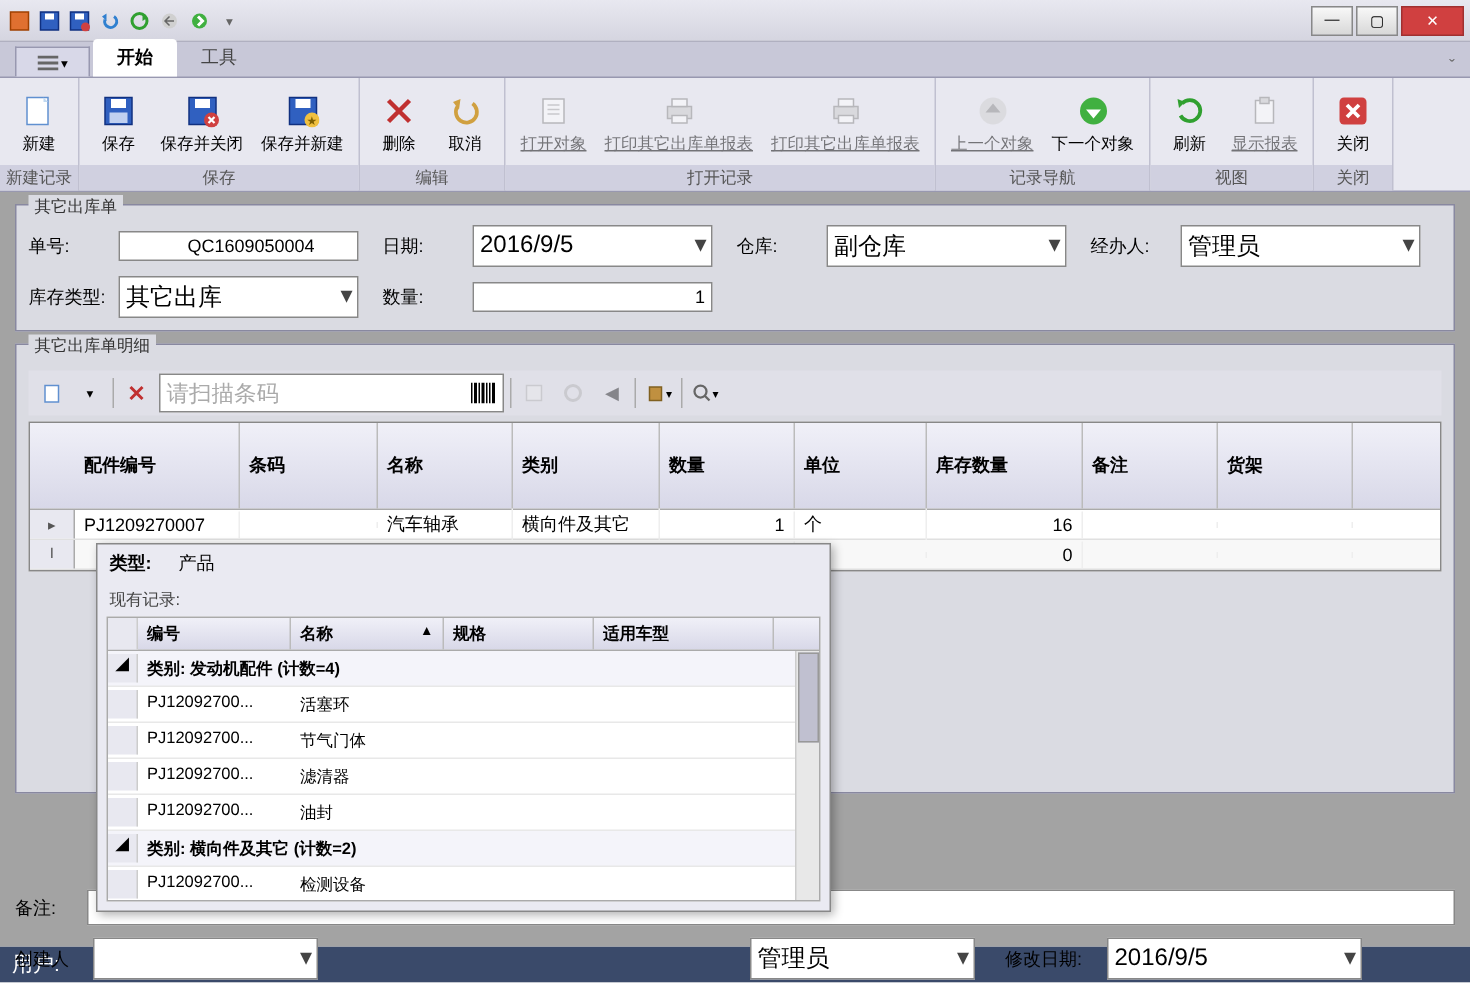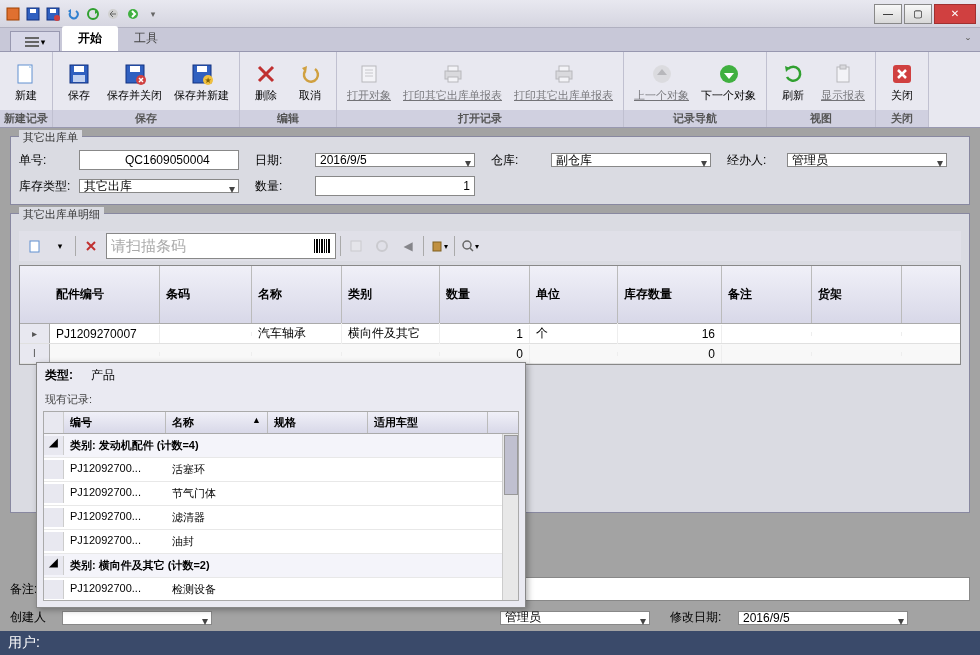--- a/index.html
+++ b/index.html
@@ -14,34 +14,34 @@
 
 .tabbar { height: 24px; background: #c8c8d8; display: flex; align-items: flex-end; padding-left: 10px; border-bottom: 1px solid #9898b0; }
 .tabbar .doctab { width: 50px; height: 20px; border: 1px solid #9898b0; border-bottom: none; margin-right: 2px; display: flex; align-items: center; justify-content: center; background: #d8d8e8; }
 .tabbar .maintab { padding: 4px 16px; background: #fff; border-top-left-radius: 3px; border-top-right-radius: 3px; font-weight: bold; }
 .tabbar .subtab { padding: 4px 16px; color: #444; }
 .tabbar .helpbtn { margin-left: auto; margin-right: 10px; color: #666; }
 
 .ribbon { height: 76px; background: #e8e8f0; border-bottom: 1px solid #9898b0; display: flex; }
 .ribbon-group { border-right: 1px solid #c0c0d0; padding: 2px 4px 0 4px; display: flex; flex-direction: column; }
 .ribbon-group .items { display: flex; flex: 1; align-items: center; }
-.ribbon-group .glabel { text-align: center; font-size: 11px; color: #555; background: #d0d0e0; padding: 1px 0; margin: 0 -4px; font-weight: bold; }
+.ribbon-group .glabel { text-align: center; font-size: 11px; color: #555; background: #d0d0e0; padding: 1px 0; margin: 0 -4px; }
 .rbtn { display: flex; flex-direction: column; align-items: center; padding: 2px 6px; min-width: 44px; cursor: pointer; }
 .rbtn.dis { opacity: 0.5; text-decoration: underline; }
 .rbtn .ricon { width: 24px; height: 24px; display: flex; align-items: center; justify-content: center; margin-bottom: 2px; }
 .rbtn .rlabel { font-size: 11px; white-space: nowrap; }
 
 .content { padding: 8px 10px; background: #a3a3a3; height: calc(655px - 28px - 24px - 76px - 24px); position: relative; }
 .fieldset { border: 1px solid #8888a0; padding: 8px; margin-bottom: 8px; background: #dadbe2; }
 .fieldset .legend { position: relative; top: -15px; background: #dadbe2; display: inline-block; padding: 0 4px; font-size: 11px; color: #333; }
 .formrow { display: flex; align-items: center; margin-bottom: 6px; margin-top: -10px; }
 .formrow:last-child { margin-bottom: 0; }
 .flabel { width: 56px; text-align: left; margin-right: 4px; font-size: 12px; }
 .finput { height: 20px; border: 1px solid #888; background: #fff; padding: 0 4px; font-size: 12px; }
-.fcombo { height: 14px; border: 1px solid #888; background: #fff; padding: 0 18px 0 4px; font-size: 12px; position: relative; display: flex; align-items: center; }
+.fcombo { height: 28px; border: 1px solid #888; background: #fff; padding: 0 18px 0 4px; font-size: 16px; position: relative; display: flex; align-items: center; }
 .fcombo::after { content: "▾"; position: absolute; right: 3px; top: 2px; color: #444; }
 
 .detailbar { height: 30px; display: flex; align-items: center; gap: 4px; background: #e0e0e8; padding: 0 4px; margin-top: -6px; margin-bottom: 4px; }
 .detailbar .sep { width: 1px; height: 20px; background: #aaa; }
 .dbtn { width: 22px; height: 22px; display: flex; align-items: center; justify-content: center; border: 1px solid transparent; }
 .scaninput { flex: 0 0 230px; height: 26px; border: 1px solid #888; background: #fff; display: flex; align-items: center; padding: 0 4px; font-size: 15px; color: #aaa; position: relative; }
 .scaninput .barcode-icon { margin-left: auto; }
 
 .grid { border: 1px solid #888; background: #fff; }
 .grid .ghead { display: flex; background: linear-gradient(#f0f0f8, #d8d8e8); border-bottom: 1px solid #aaa; }
@@ -54,21 +54,21 @@
 .c-code { width: 110px; }
 .c-bar { width: 92px; }
 .c-name { width: 90px; }
 .c-cat { width: 98px; }
 .c-qty { width: 90px; text-align: right; }
 .c-unit { width: 88px; }
 .c-stock { width: 104px; text-align: right; }
 .c-note { width: 90px; }
 .c-shelf { width: 90px; }
 
-.popup { position: absolute; left: 36px; top: 234px; width: 490px; background: #eaeaf2; border: 1px solid #888; box-shadow: 2px 2px 6px rgba(0,0,0,0.3); z-index: 10; }
+.popup { position: absolute; left: 64px; top: 234px; width: 490px; background: #eaeaf2; border: 1px solid #888; box-shadow: 2px 2px 6px rgba(0,0,0,0.3); z-index: 10; }
 .popup .prow { display: flex; align-items: center; padding: 4px 8px; }
 .popup .plabel { width: 46px; font-weight: bold; }
 .popup .pinput { flex: 1; height: 20px; border: 1px solid #888; background: #fff; }
 .popup .pbtn { padding: 2px 8px; border: 1px solid #888; background: #e8e8e8; margin-left: 4px; }
 .popup .precs { padding: 4px 8px; font-size: 11px; color: #444; }
 .popup .pgrid { margin: 0 6px 6px 6px; background: #fff; border: 1px solid #aaa; max-height: 190px; overflow: hidden; position: relative; }
 .popup .pghead { display: flex; background: linear-gradient(#f0f0f8, #d8d8e8); border-bottom: 1px solid #aaa; }
 .popup .pghead .pc { padding: 3px 6px; border-right: 1px solid #bbb; font-size: 11px; font-weight: bold; }
 .popup .pgrow { display: flex; border-bottom: 1px solid #e8e8e8; padding: 2px 0; font-size: 11px; }
 .popup .pgrow.group { font-weight: bold; background: #f4f4fa; }

